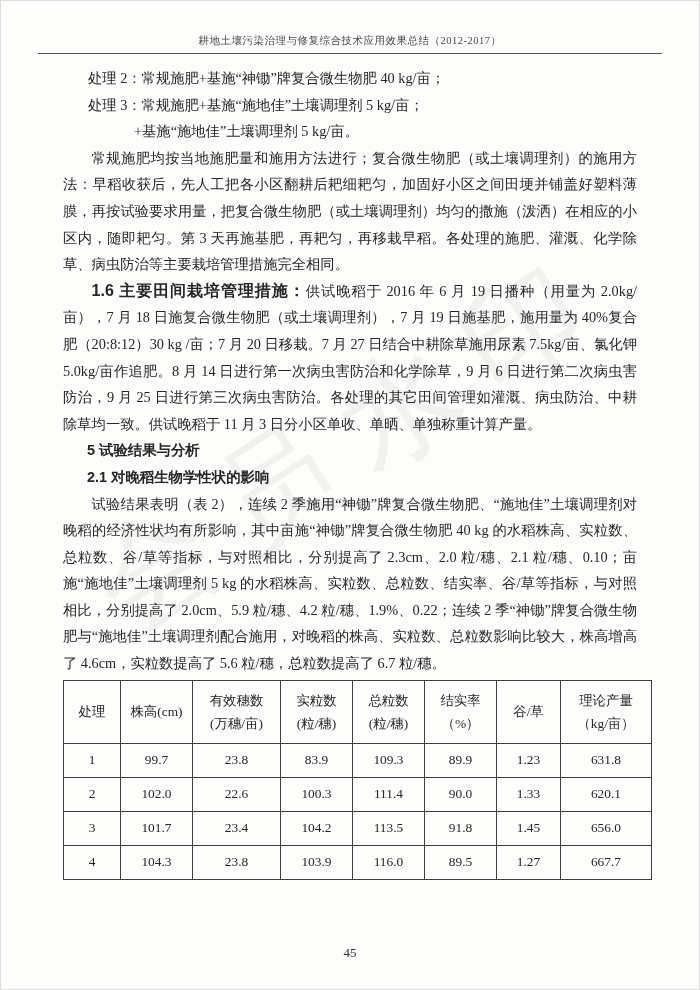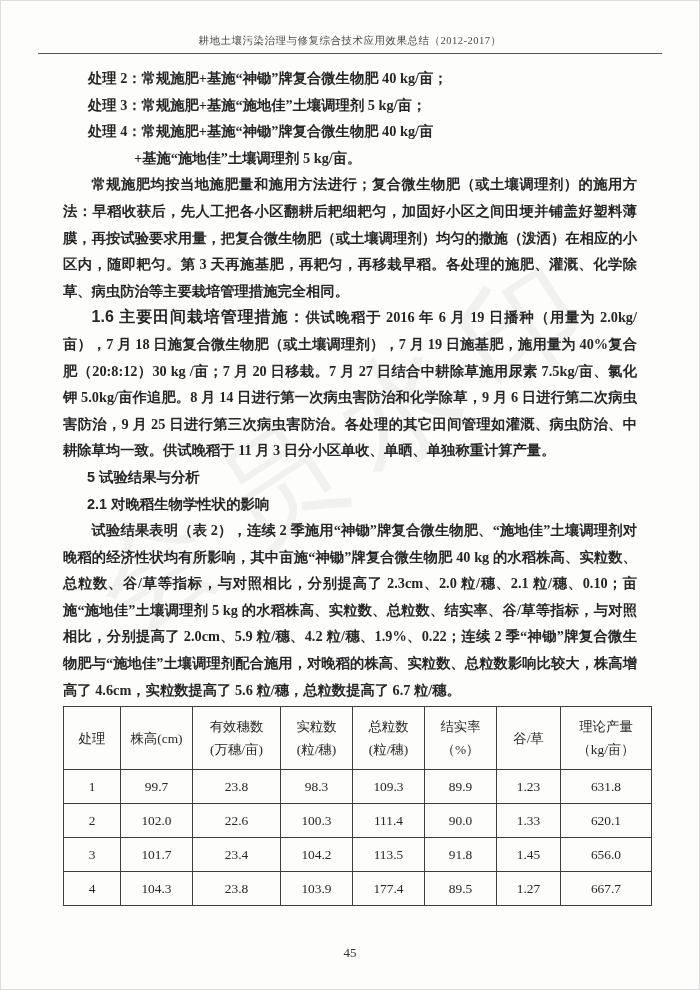--- a/index.html
+++ b/index.html
@@ -17,21 +17,21 @@
   .head-rule { height:1px; background:#555; margin:5px 37px 0 37px; }
   .watermark {
     position:absolute; left:10px; top:360px; width:680px;
     text-align:center; white-space:nowrap; pointer-events:none;
     font-family:"Liberation Sans","DejaVu Sans",sans-serif;
     font-size:118px; letter-spacing:28px;
     color:rgba(100,100,100,0.08);
     transform:rotate(-33deg); z-index:0;
   }
   .content { position:relative; z-index:1; padding:11px 62px 0 62px; }
-  .line, .para, .heading { font-size:14.3px; line-height:26.6px; margin:0;font-weight:bold; }
+  .line, .para, .heading { font-size:14.3px; line-height:26.6px; margin:0; }
   .line.indent-2 { padding-left:25px; }
   .line.indent-5 { padding-left:71px; }
   .para { text-align:justify; text-indent:2em; }
   .para b { font-family:"Liberation Sans","DejaVu Sans",sans-serif; font-size:16px; }
   .heading {
     font-family:"Liberation Sans","DejaVu Sans",sans-serif;
     font-weight:bold; font-size:14.4px; padding-left:24px;
   }
   .table-caption {
     text-align:center; font-weight:bold; font-size:13.6px;
@@ -60,21 +60,20 @@
 
   <div class="running-head">耕地土壤污染治理与修复综合技术应用效果总结（2012-2017）</div>
   <div class="head-rule"></div>
 
   <div class="watermark">会员水印</div>
 
   <div class="content">
 
     <div class="line indent-2">处理 2：常规施肥+基施“神锄”牌复合微生物肥 40 kg/亩；</div>
     <div class="line indent-2">处理 3：常规施肥+基施“施地佳”土壤调理剂 5 kg/亩；</div>
-    <div class="line indent-2">处理 4：常规施肥+基施“神锄”牌复合微生物肥 40 kg/亩</div>
     <div class="line indent-5">+基施“施地佳”土壤调理剂 5 kg/亩。</div>
 
     <p class="para">常规施肥均按当地施肥量和施用方法进行；复合微生物肥（或土壤调理剂）的施用方法：早稻收获后，先人工把各小区翻耕后耙细耙匀，加固好小区之间田埂并铺盖好塑料薄膜，再按试验要求用量，把复合微生物肥（或土壤调理剂）均匀的撒施（泼洒）在相应的小区内，随即耙匀。第 3 天再施基肥，再耙匀，再移栽早稻。各处理的施肥、灌溉、化学除草、病虫防治等主要栽培管理措施完全相同。</p>
 
     <p class="para"><b>1.6 主要田间栽培管理措施：</b><span>供试晚稻于 2016 年 6 月 19 日播种（用量为 2.0kg/亩），7 月 18 日施复合微生物肥（或土壤调理剂），7 月 19 日施基肥，施用量为 40%复合肥（20:8:12）30 kg /亩；7 月 20 日移栽。7 月 27 日结合中耕除草施用尿素 7.5kg/亩、氯化钾 5.0kg/亩作追肥。8 月 14 日进行第一次病虫害防治和化学除草，9 月 6 日进行第二次病虫害防治，9 月 25 日进行第三次病虫害防治。各处理的其它田间管理如灌溉、病虫防治、中耕除草均一致。供试晚稻于 11 月 3 日分小区单收、单晒、单独称重计算产量。</span></p>
 
     <div class="heading">5 试验结果与分析</div>
     <div class="heading">2.1 对晚稻生物学性状的影响</div>
 
     <p class="para">试验结果表明（表 2），连续 2 季施用“神锄”牌复合微生物肥、“施地佳”土壤调理剂对晚稻的经济性状均有所影响，其中亩施“神锄”牌复合微生物肥 40 kg 的水稻株高、实粒数、总粒数、谷/草等指标，与对照相比，分别提高了 2.3cm、2.0 粒/穗、2.1 粒/穗、0.10；亩施“施地佳”土壤调理剂 5 kg 的水稻株高、实粒数、总粒数、结实率、谷/草等指标，与对照相比，分别提高了 2.0cm、5.9 粒/穗、4.2 粒/穗、1.9%、0.22；连续 2 季“神锄”牌复合微生物肥与“施地佳”土壤调理剂配合施用，对晚稻的株高、实粒数、总粒数影响比较大，株高增高了 4.6cm，实粒数提高了 5.6 粒/穗，总粒数提高了 6.7 粒/穗。</p>
@@ -106,21 +105,21 @@
           <th>谷/草</th>
           <th>理论产量
 （kg/亩）</th>
         </tr>
       </thead>
       <tbody>
         <tr>
           <td>1</td>
           <td>99.7</td>
           <td>23.8</td>
-          <td>98.3</td>
+          <td>83.9</td>
           <td>109.3</td>
           <td>89.9</td>
           <td>1.23</td>
           <td>631.8</td>
         </tr>
         <tr>
           <td>2</td>
           <td>102.0</td>
           <td>22.6</td>
           <td>100.3</td>
@@ -137,21 +136,21 @@
           <td>113.5</td>
           <td>91.8</td>
           <td>1.45</td>
           <td>656.0</td>
         </tr>
         <tr>
           <td>4</td>
           <td>104.3</td>
           <td>23.8</td>
           <td>103.9</td>
-          <td>177.4</td>
+          <td>116.0</td>
           <td>89.5</td>
           <td>1.27</td>
           <td>667.7</td>
         </tr>
       </tbody>
     </table>
   </div>
 
   <div class="page-footer">45</div>
 </div>

